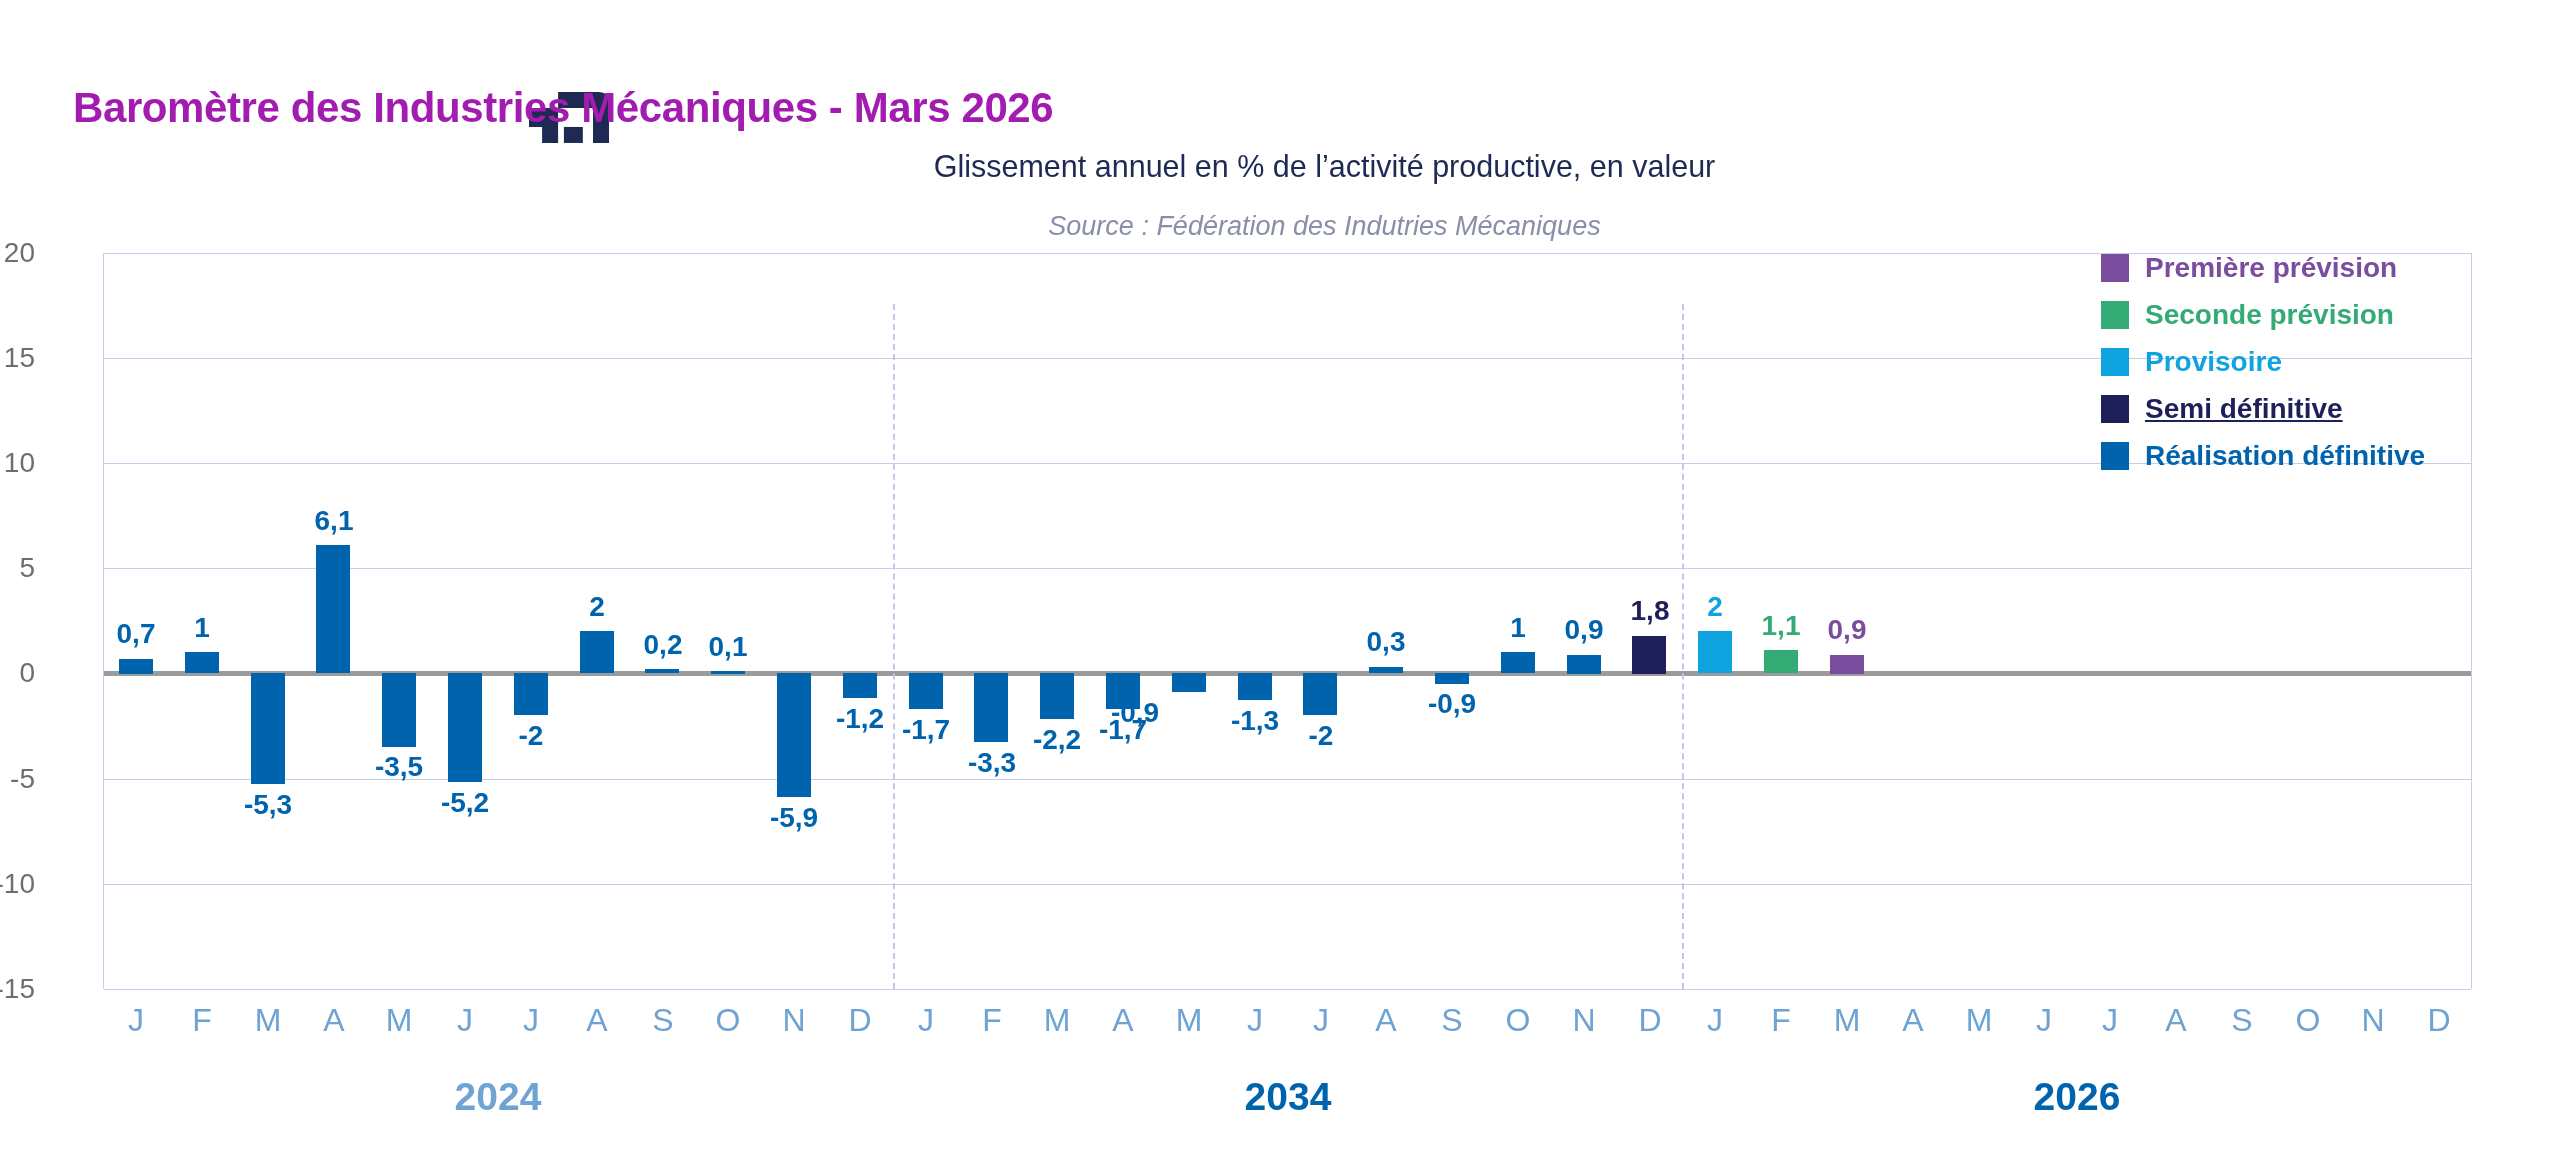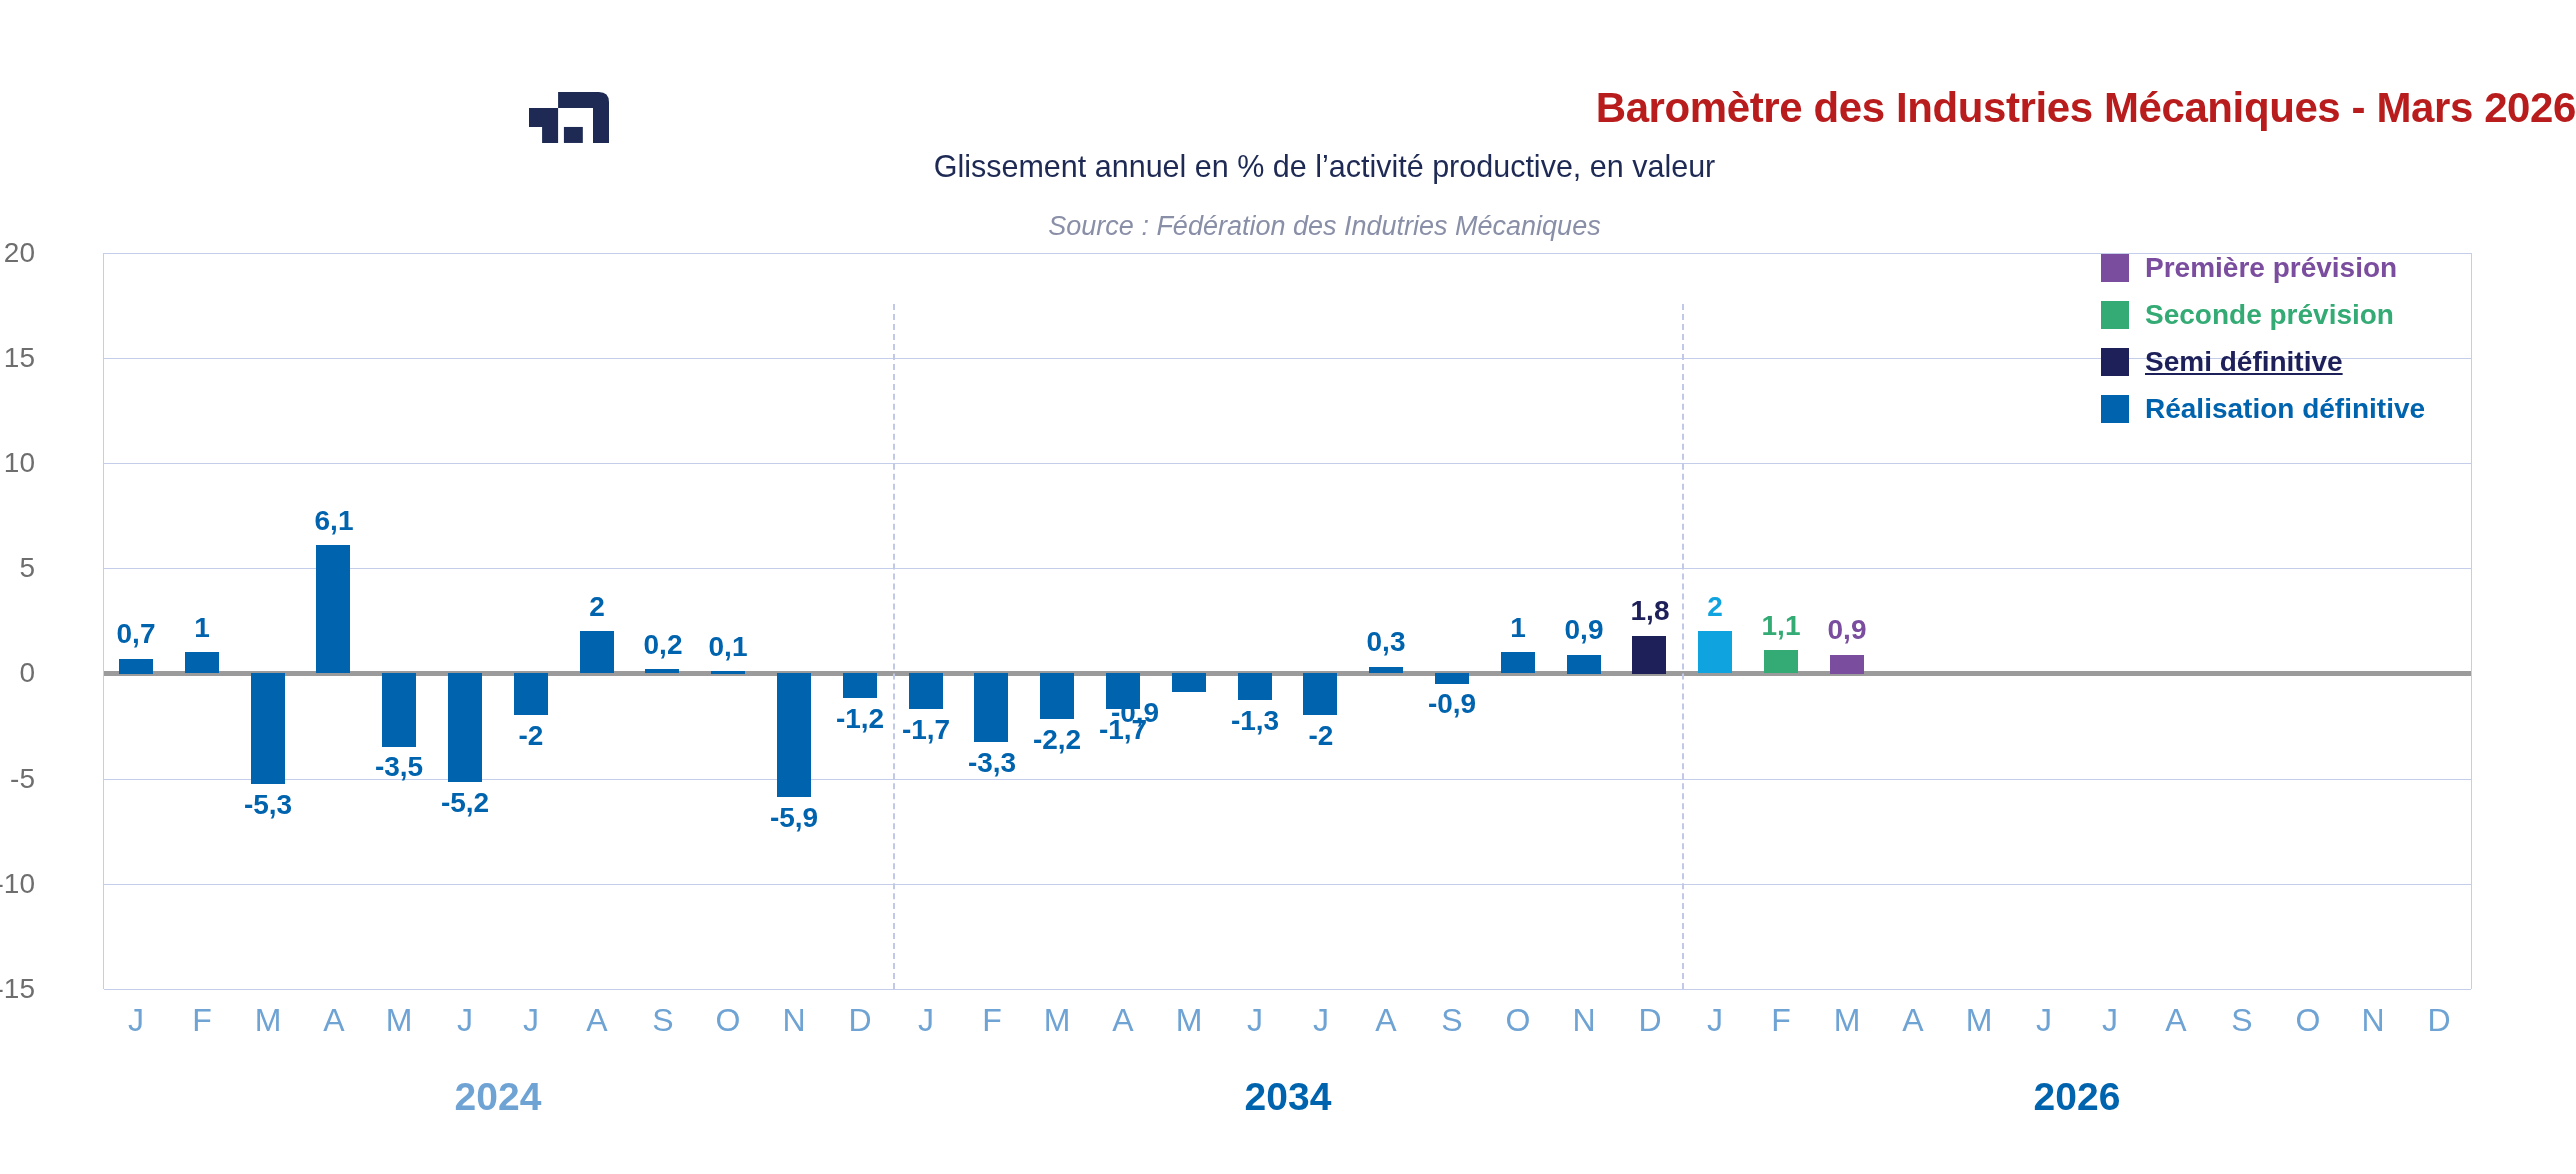--- a/index.html
+++ b/index.html
@@ -24,26 +24,26 @@
   }
   #logo {
     position: absolute;
     left: 529px; top: 92px;
     width: 80px; height: 51px;
   }
   #title {
     position: absolute;
     left: 0; top: 84px;
     width: 2576px;
-    text-align: right;
+    text-align: left;
     padding-left: 73px;
     box-sizing: border-box;
     font-size: 42px;
     font-weight: bold;
-    color: #b91c1c;
+    color: #a21caf;
     letter-spacing: -0.4px;
   }
   #subtitle {
     position: absolute;
     left: 0; top: 149px;
     width: 2576px;
     text-align: center;
     padding-left: 73px;
     box-sizing: border-box;
     font-size: 30.5px;
@@ -297,20 +297,24 @@
 <div id="legend">
     <div class="legend-row">
       <span class="legend-swatch" style="background: rgb(122, 77, 158);"></span>
       <span class="legend-label" style="color: rgb(122, 77, 158);">Première prévision</span>
     </div>
     <div class="legend-row">
       <span class="legend-swatch" style="background: rgb(52, 171, 116);"></span>
       <span class="legend-label" style="color: rgb(52, 171, 116);">Seconde prévision</span>
     </div>
     <div class="legend-row">
+      <span class="legend-swatch" style="background: rgb(15, 163, 224);"></span>
+      <span class="legend-label" style="color: rgb(15, 163, 224);">Provisoire</span>
+    </div>
+    <div class="legend-row">
       <span class="legend-swatch" style="background: rgb(30, 33, 89);"></span>
       <span class="legend-label" style="color: rgb(30, 33, 89); text-decoration: underline;">Semi définitive</span>
     </div>
     <div class="legend-row">
       <span class="legend-swatch" style="background: rgb(0, 99, 174);"></span>
       <span class="legend-label" style="color: rgb(0, 99, 174);">Réalisation définitive</span>
     </div>
   </div>
 
 

